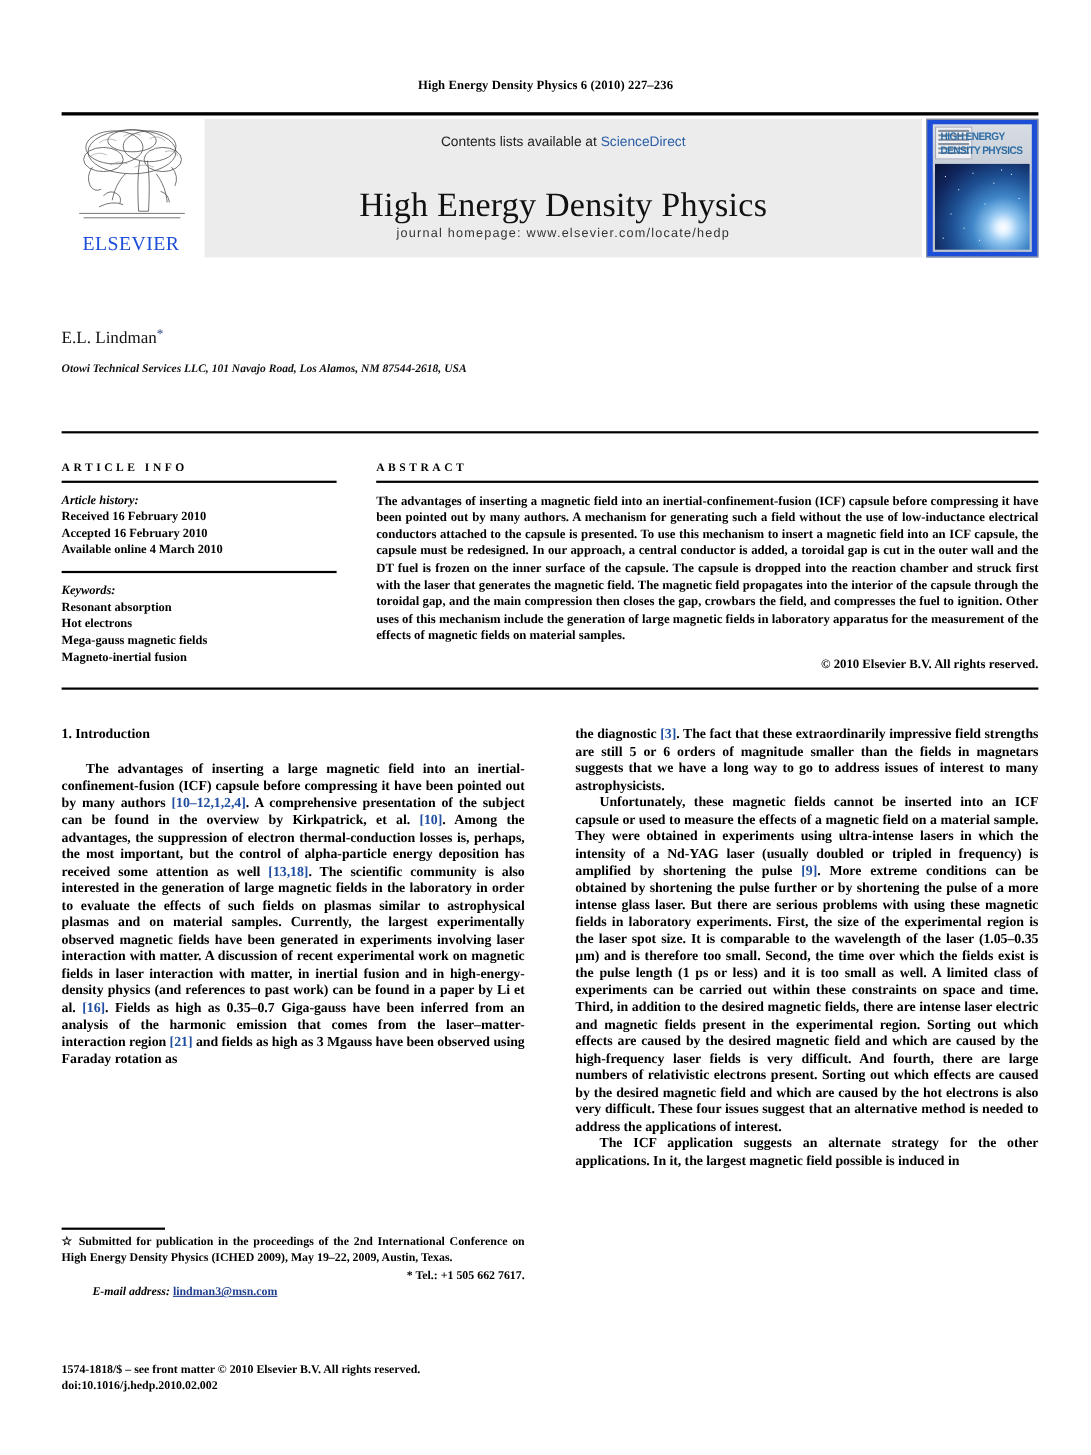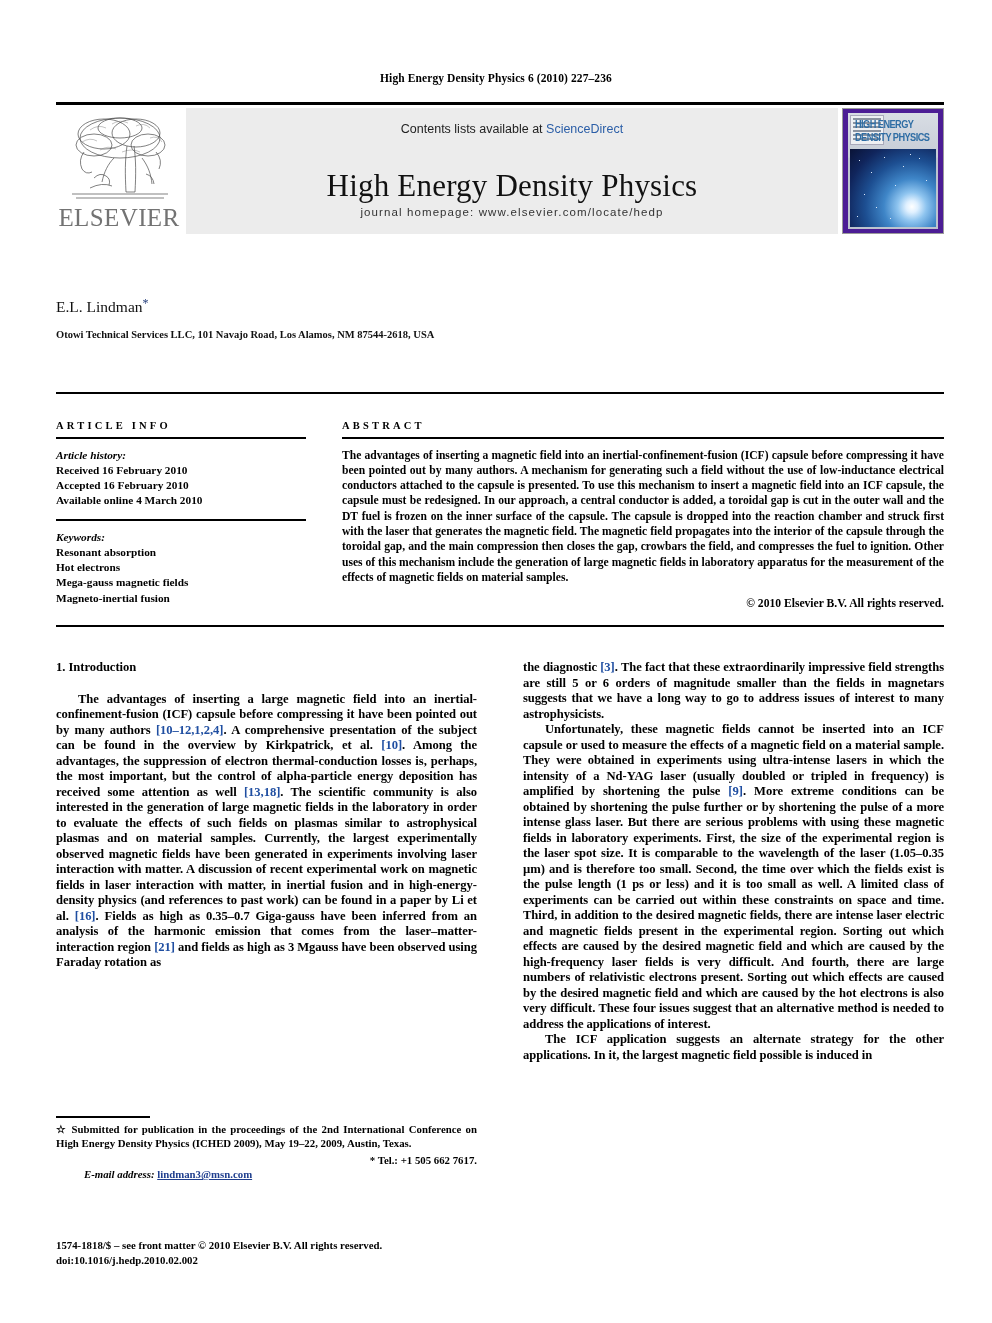--- a/index.html
+++ b/index.html
@@ -59,23 +59,23 @@
     position: absolute;
     left: 8px; top: 4px;
     width: 110px; height: 92px;
     overflow: hidden;
   }
   .elsevier-word {
     position: absolute;
     left: 2px; bottom: 2px;
     width: 122px;
     text-align: center;
-    color: #737373;
-    font-family: "Liberation Serif", serif;
-    font-size: 25px;
+    color: #1d4ed8;
+    font-family: "Liberation Serif", serif;
+    font-size: 18px;
     letter-spacing: 0.4px;
   }
   .banner {
     position: absolute;
     left: 130px; top: 6px;
     width: 652px;
     height: 126px;
     background: #ececec;
   }
   .banner-contents {
@@ -108,21 +108,21 @@
     font-family: "Liberation Sans", sans-serif;
     font-size: 11.5px;
     letter-spacing: 1.1px;
     color: #333;
   }
   .cover-thumb {
     position: absolute;
     left: 786px; top: 6px;
     width: 102px;
     height: 126px;
-    background: #4c1d95;
+    background: #1d4ed8;
     border: 1px solid #9a9a9a;
     box-sizing: border-box;
     overflow: hidden;
   }
   .cover-inner {
     position: absolute;
     left: 5px; top: 4px;
     right: 5px; bottom: 4px;
     background: linear-gradient(180deg,#d8dde4 0%, #c6ccd6 38%, #bcc4cf 39%, #bcc4cf 100%);
     overflow: hidden;
@@ -179,20 +179,21 @@
   .authors {
     margin: 14px 0 0 0;
     font-family: "Liberation Serif", serif;
     font-size: 15.5px;
     color: #111;
   }
   .author-star { color: #203a78; font-size: 12px; vertical-align: 5px; }
   .affiliation {
     margin: 13px 0 0 0;
     font-family: "Liberation Serif", serif;
+    font-style: italic;
     font-weight: bold;
     font-size: 10.5px;
     color: #111;
   }
 
   
   .rule-thick {
     position: absolute;
     left: 56px;
     width: 888px;

